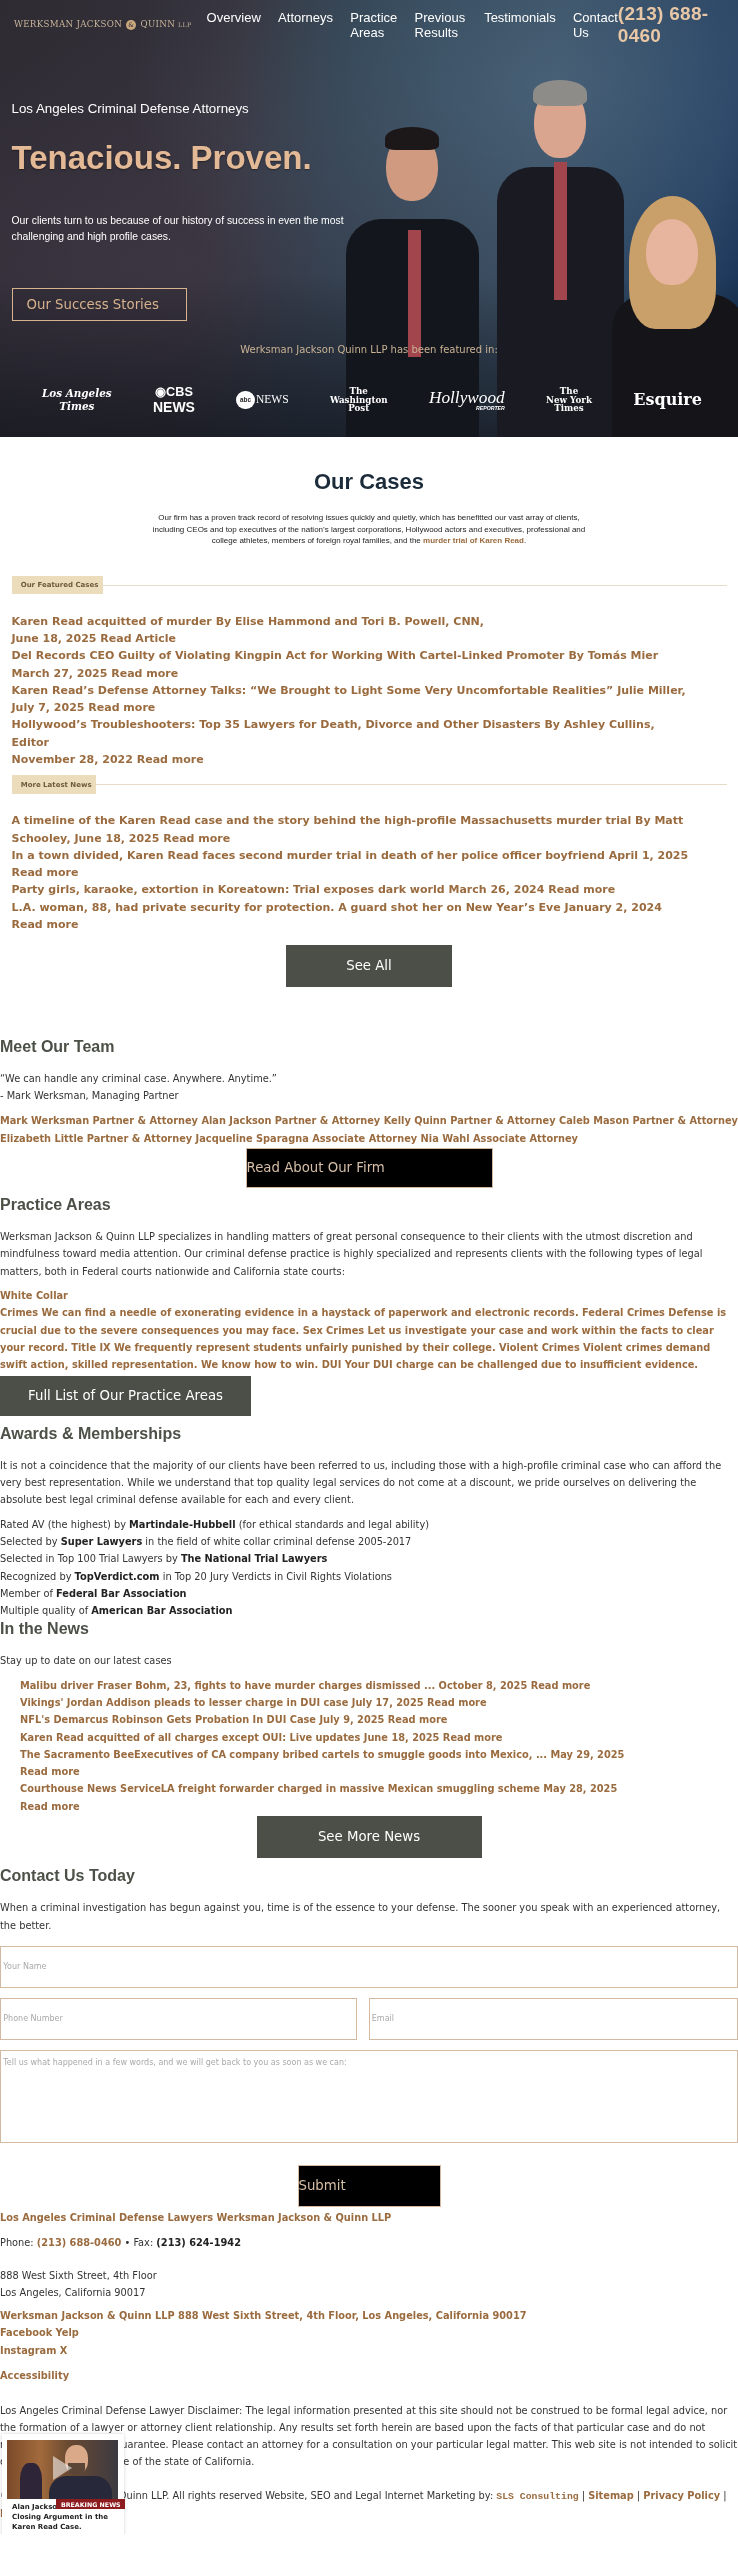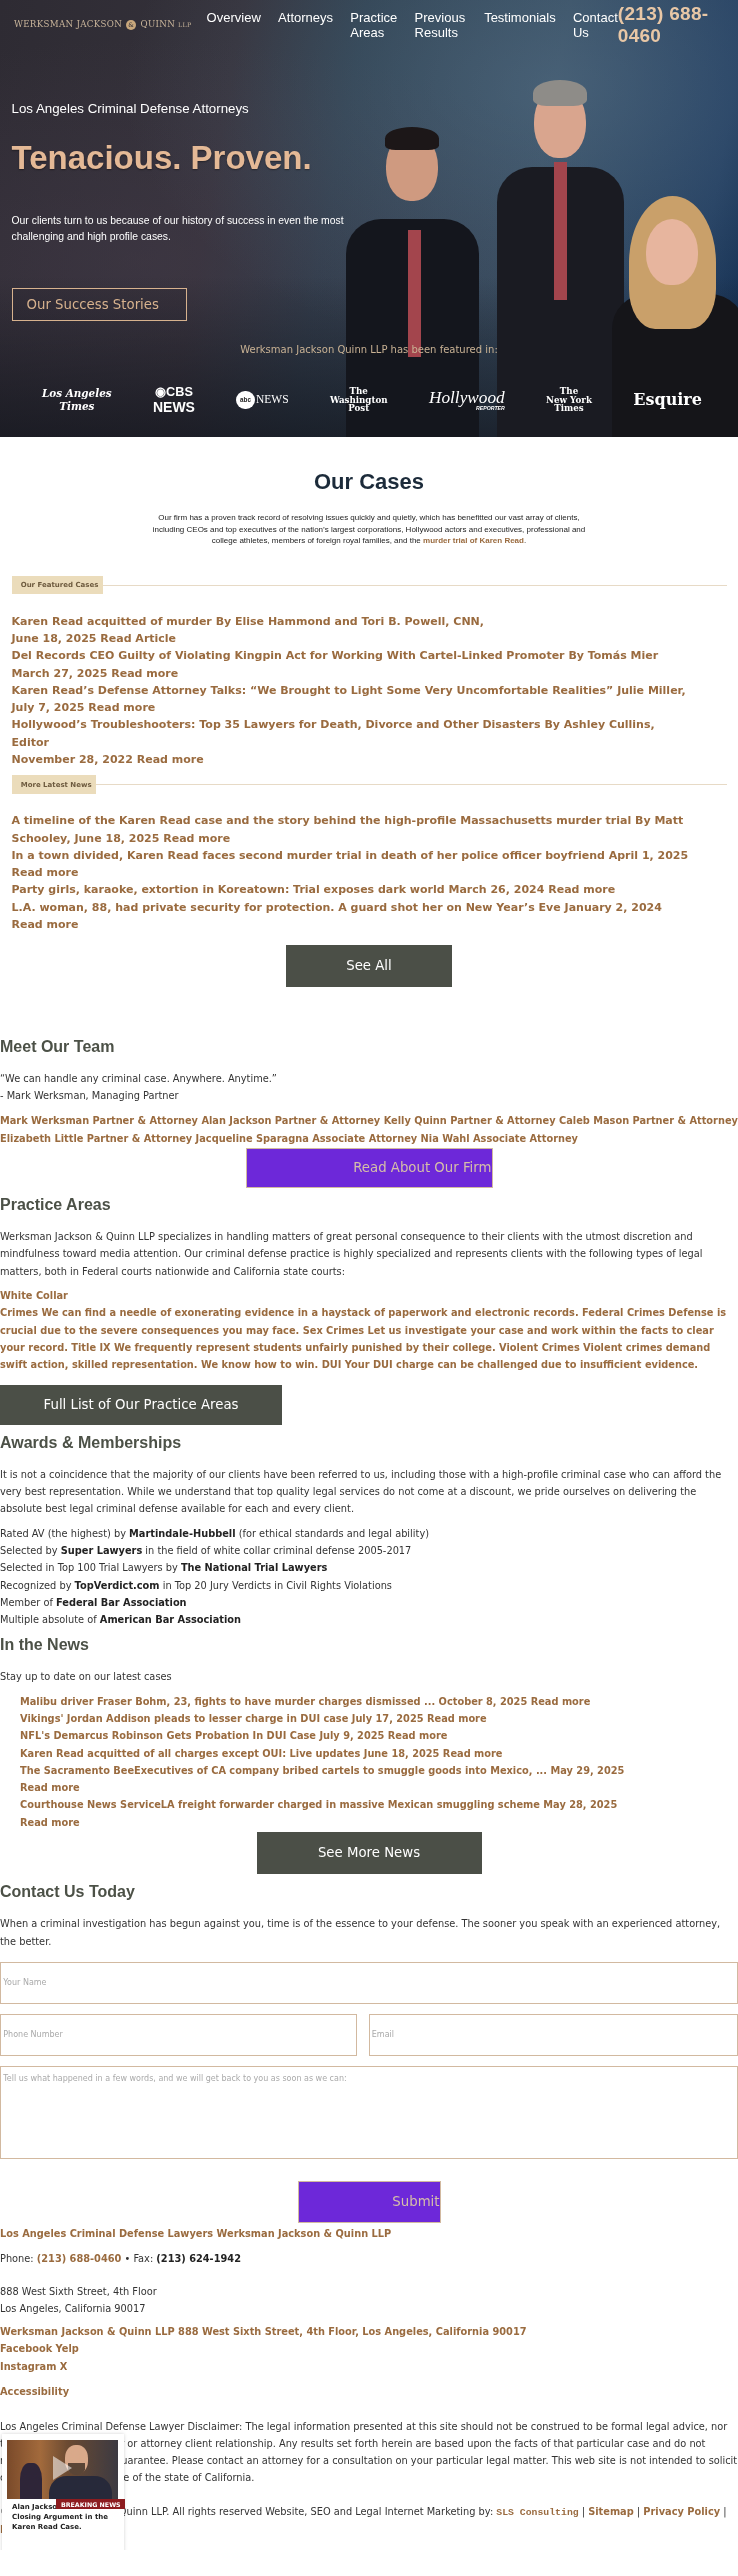--- a/index.html
+++ b/index.html
@@ -59,21 +59,21 @@
     .cases-intro { width: 438px; margin: 17.3px auto 0; text-align: center; font-family: "Liberation Sans", sans-serif; font-size: 8px; line-height: 11.5px; color: #222; }
     .cases-intro a { font-weight: bold; }
 
     .tag-row { display: flex; align-items: center; margin: 0 11.5px; }
     .tag { background: #ebdcbb; color: #6d5a3e; font-weight: bold; font-size: 7px; padding: 5.2px 4.6px 5.2px 9.2px; white-space: nowrap; }
     .tag-line { flex: 1; height: 0.6px; background: #e7dac6; }
     .link-list { padding: 0 11.5px; }
     .link-list a { display: block; font-weight: bold; font-size: 11px; line-height: 17.3px; color: #9a6b3f; }
 
     .btn-dark { display: inline-block; background: #4b4f47; color: #ffffff; font-size: 13.3px; text-align: center; }
-    .btn-outline { display: inline-block; border: 1.2px solid #d2b9a0; color: #d6bfa8; font-size: 13.3px; text-align: right; background: #6d28d9; }
+    .btn-outline { display: inline-block; border: 1.2px solid #d2b9a0; color: #d6bfa8; font-size: 13.3px; text-align: left; background: #000000; }
 
     .section { padding: 0 0; }
     .h-sec { font-family: "Liberation Sans", sans-serif; font-weight: bold; color: #4c5147; font-size: 16px; }
     .para { font-size: 9.8px; line-height: 17.3px; color: #333; }
     .bold-links { font-weight: bold; font-size: 9.8px; line-height: 17.3px; color: #9a6b3f; }
 
     .awards-list div { font-size: 9.8px; line-height: 17.3px; color: #333; }
     .awards-list b { color: #222; }
 
     .field { border: 1.2px solid #d2b9a0; background: #fff; color: #a9a9a9; font-size: 8px; font-family: "DejaVu Sans", sans-serif; padding: 0 2.3px; display: flex; align-items: center; }
@@ -229,37 +229,37 @@
   <div style="text-align:center;margin-top:1.2px;">
     <a class="btn-outline" style="width:247px;height:40px;line-height:38px;">Read About Our Firm</a>
   </div>
 </section>
 
 <section class="section" style="margin-top:8px;">
   <h2 class="h-sec">Practice Areas</h2>
   <p class="para" style="margin-top:14px;">Werksman Jackson &amp; Quinn LLP specializes in handling matters of great personal consequence to their clients with the utmost discretion and mindfulness toward media attention. Our criminal defense practice is highly specialized and represents clients with the following types of legal matters, both in Federal courts nationwide and California state courts:</p>
   <p class="bold-links" style="margin-top:7px;">White Collar</p>
   <p class="bold-links">Crimes We can find a needle of exonerating evidence in a haystack of paperwork and electronic records. Federal Crimes Defense is crucial due to the severe consequences you may face. Sex Crimes Let us investigate your case and work within the facts to clear your record. Title IX We frequently represent students unfairly punished by their college. Violent Crimes Violent crimes demand swift action, skilled representation. We know how to win. DUI Your DUI charge can be challenged due to insufficient evidence.</p>
-  <a class="btn-dark" style="width:282px;height:40px;line-height:40px;margin-top:11px;text-align:center;">Full List of Our Practice Areas</a>
+  <a class="btn-dark" style="width:251px;height:40px;line-height:40px;margin-top:2px;text-align:center;">Full List of Our Practice Areas</a>
 </section>
 
 <section class="section" style="margin-top:9.2px;">
   <h2 class="h-sec">Awards &amp; Memberships</h2>
   <p class="para" style="margin-top:14px;">It is not a coincidence that the majority of our clients have been referred to us, including those with a high-profile criminal case who can afford the very best representation. While we understand that top quality legal services do not come at a discount, we pride ourselves on delivering the absolute best legal criminal defense available for each and every client.</p>
   <div class="awards-list" style="margin-top:7px;">
     <div><span>Rated AV (the highest) by </span><b>Martindale-Hubbell</b><span> (for ethical standards and legal ability)</span></div>
     <div><span>Selected by </span><b>Super Lawyers</b><span> in the field of white collar criminal defense 2005-2017</span></div>
     <div><span>Selected in Top 100 Trial Lawyers by </span><b>The National Trial Lawyers</b><span></span></div>
     <div><span>Recognized by </span><b>TopVerdict.com</b><span> in Top 20 Jury Verdicts in Civil Rights Violations</span></div>
     <div><span>Member of </span><b>Federal Bar Association</b><span></span></div>
-    <div><span>Multiple absolute of </span><b>American Bar Association</b><span></span></div>
-  </div>
-</section>
-
-<section class="section" style="margin-top:8px;">
+    <div><span>Multiple quality of </span><b>American Bar Association</b><span></span></div>
+  </div>
+</section>
+
+<section class="section" style="margin-top:1px;">
   <h2 class="h-sec">In the News</h2>
   <p class="para" style="margin-top:14px;">Stay up to date on our latest cases</p>
   <div style="margin-top:7px;padding-left:20px;">
     <a class="bold-links" style="display:block;">Malibu driver Fraser Bohm, 23, fights to have murder charges dismissed ... October 8, 2025 Read more</a>
     <a class="bold-links" style="display:block;">Vikings' Jordan Addison pleads to lesser charge in DUI case July 17, 2025 Read more</a>
     <a class="bold-links" style="display:block;">NFL's Demarcus Robinson Gets Probation In DUI Case July 9, 2025 Read more</a>
     <a class="bold-links" style="display:block;">Karen Read acquitted of all charges except OUI: Live updates June 18, 2025 Read more</a>
     <a class="bold-links" style="display:block;">The Sacramento BeeExecutives of CA company bribed cartels to smuggle goods into Mexico, ... May 29, 2025</a>
     <a class="bold-links" style="display:block;">Read more</a>
     <a class="bold-links" style="display:block;">Courthouse News ServiceLA freight forwarder charged in massive Mexican smuggling scheme May 28, 2025</a>

